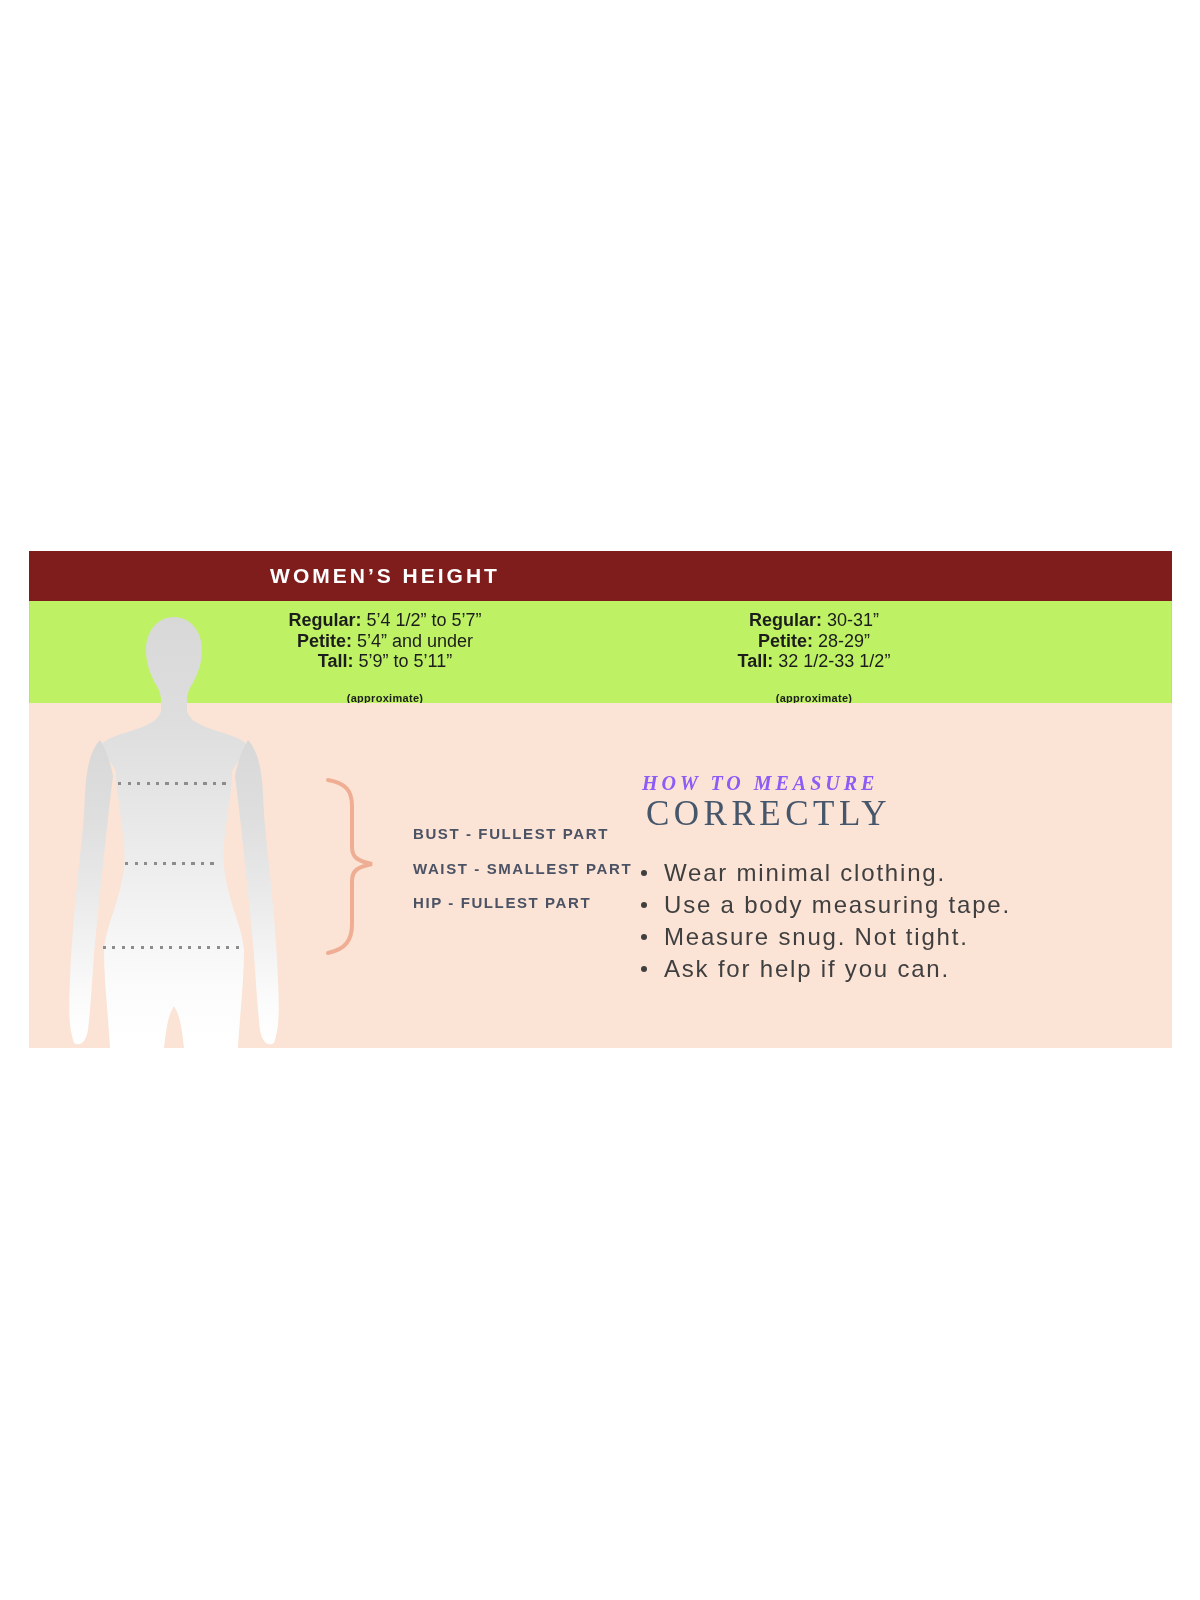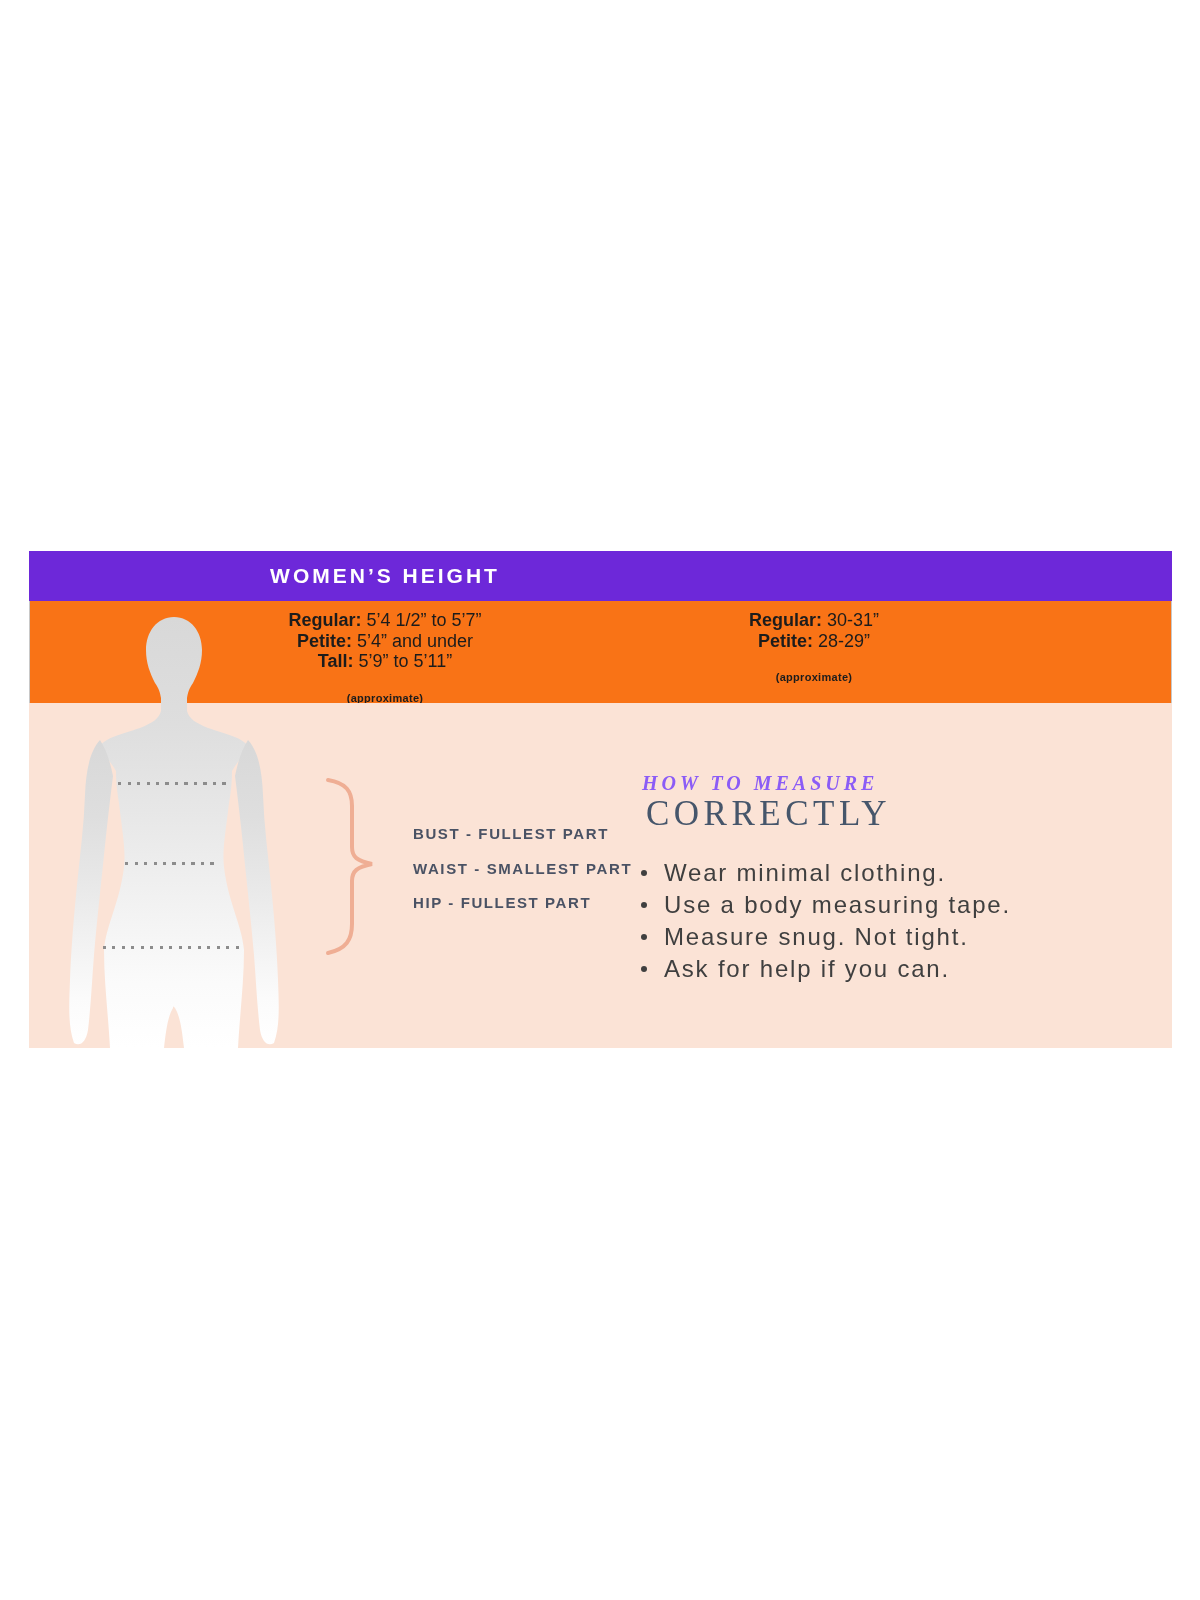--- a/index.html
+++ b/index.html
@@ -1,28 +1,28 @@
 <!DOCTYPE html>
 <html><head>
 <meta charset="utf-8">
 <style>
   html,body{margin:0;padding:0;background:#ffffff;}
   .page{position:relative;width:1200px;height:1600px;background:#ffffff;overflow:hidden;
         font-family:"Liberation Sans",sans-serif;}
   .guide{position:absolute;left:29px;top:551px;width:1143px;height:497px;}
 
   
-  .bar{position:absolute;top:0;left:0;right:0;height:58px;background:#6d28d9;}
+  .bar{position:absolute;top:0;left:0;right:0;height:58px;background:#7f1d1d;}
   .bar-title{position:absolute;top:0;height:50px;display:flex;align-items:center;justify-content:center;
              color:#ffffff;font-weight:bold;font-size:21px;letter-spacing:3px;white-space:nowrap;}
   .bar-title.left{left:156px;width:400px;}
   .bar-title.right{left:565px;width:400px;}
 
   
-  .white-band{position:absolute;top:50px;left:0;right:0;height:102px;background:#f97316;
+  .white-band{position:absolute;top:50px;left:0;right:0;height:102px;background:#bef264;
               border-left:1px solid #C8C8C8;border-right:1px solid #C8C8C8;box-sizing:border-box;}
   .info-col{position:absolute;top:9px;width:400px;text-align:center;color:#1C1C1C;}
   .info-col.left{left:155px;}
   .info-col.right{left:584px;}
   .info-line{font-size:18px;line-height:20.5px;white-space:nowrap;}
   .info-line .lbl{font-weight:bold;}
   .info-note{font-size:11px;font-weight:bold;letter-spacing:0.3px;margin-top:20px;}
 
   
   .pink-band{position:absolute;top:152px;left:0;right:0;height:345px;background:#FBE3D6;}
@@ -87,20 +87,24 @@
       </div>
 
       <div class="info-col right">
         <div class="info-line">
           <span class="lbl">Regular:</span>
           <span class="val">30-31”</span>
         </div>
         <div class="info-line">
           <span class="lbl">Petite:</span>
           <span class="val">28-29”</span>
+        </div>
+        <div class="info-line">
+          <span class="lbl">Tall:</span>
+          <span class="val">32 1/2-33 1/2”</span>
         </div>
         <div class="info-note">(approximate)</div>
       </div>
     </div>
 
     <div class="pink-band"></div>
 
     <svg class="silhouette" viewBox="0 0 230 438" xmlns="http://www.w3.org/2000/svg">
       <defs>
         <linearGradient id="bodyGrad" x1="0" y1="0" x2="0" y2="1">

